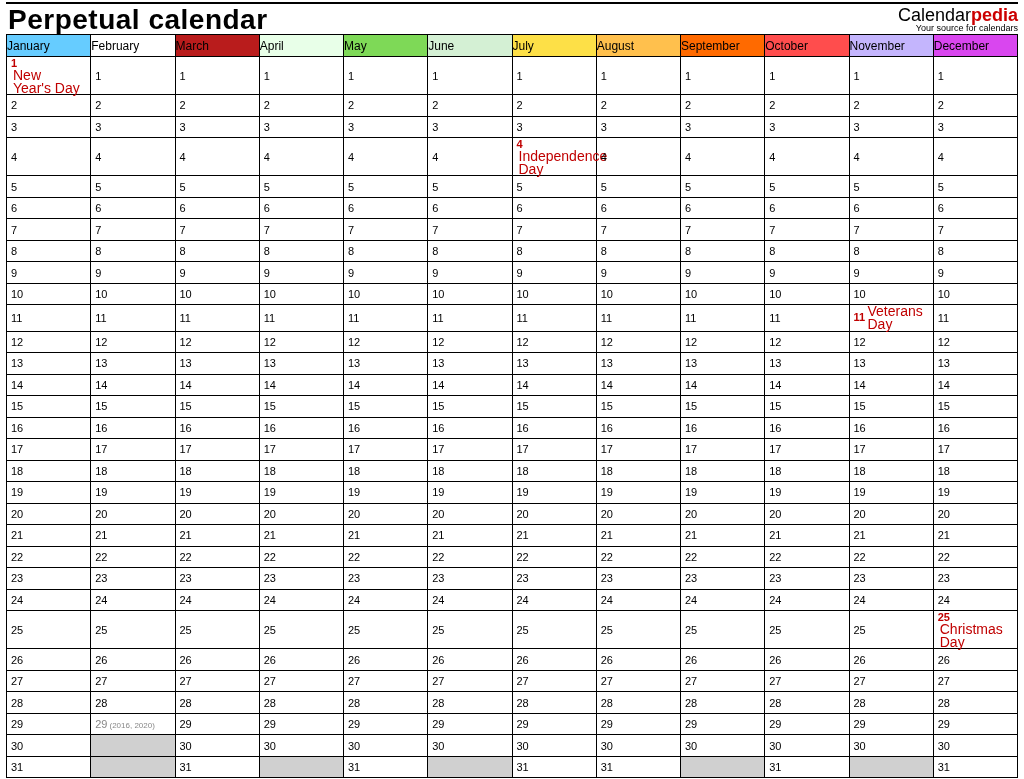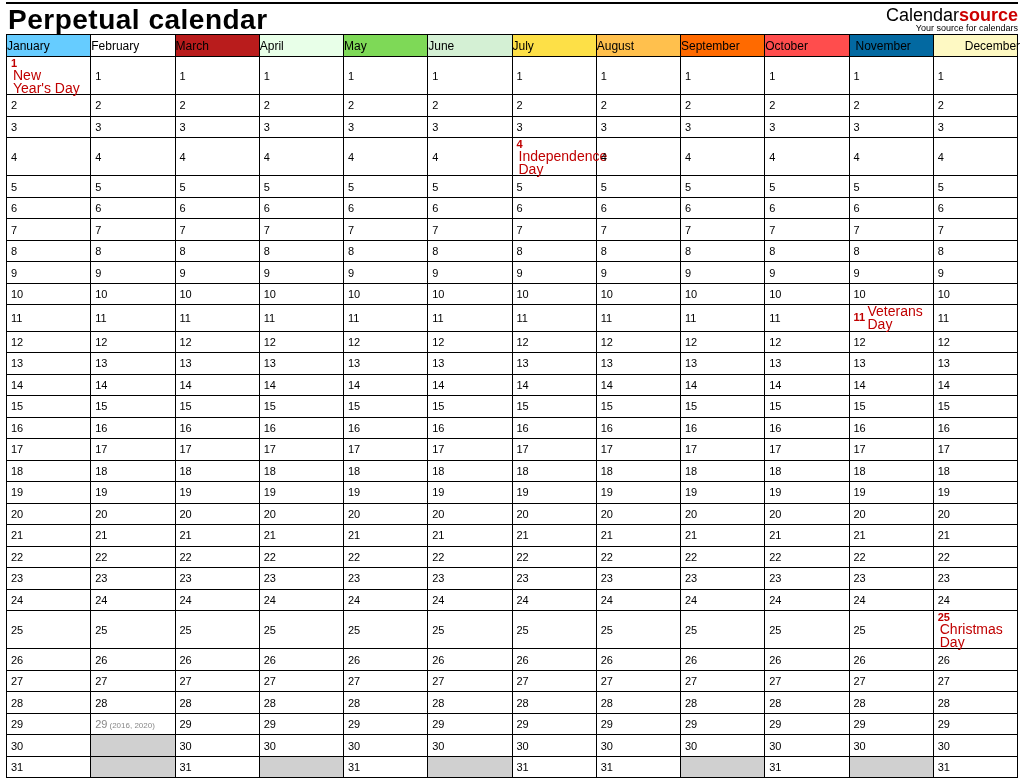--- a/index.html
+++ b/index.html
@@ -72,41 +72,41 @@
 </style>
 </head>
 <body>
 
 <div class="page">
 
   <div class="header-row">
     <div class="title">Perpetual calendar</div>
     <div class="logo-block">
       <div class="logo-main">
-        <span class="cal">Calendar</span><span class="pedia">source</span>
+        <span class="cal">Calendar</span><span class="pedia">pedia</span>
       </div>
       <div class="logo-tag">Your source for calendars</div>
     </div>
   </div>
 
   <table class="cal">
     <thead>
         <tr id="month-header-row">
           <th style="background: rgb(102, 204, 255);">January</th>
           <th style="background: rgb(255, 255, 255);">February</th>
           <th style="background: #b91c1c;">March</th>
           <th style="background: rgb(232, 255, 232);">April</th>
           <th style="background: rgb(126, 217, 87);">May</th>
           <th style="background: rgb(212, 240, 212);">June</th>
           <th style="background: #fde047;">July</th>
           <th style="background: rgb(255, 192, 77);">August</th>
           <th style="background: rgb(255, 106, 0);">September</th>
           <th style="background: rgb(255, 77, 77);">October</th>
-          <th style="background: #0369a1; padding-left: 6px;">November</th>
-          <th style="background: #fef9c3; padding-left: 31px;">December</th>
+          <th style="background: #c4b5fd;">November</th>
+          <th style="background: #d946ef;">December</th>
         </tr>
       </thead>
     <tbody id="cal-body">
         <tr>
           <td class="holiday"><span class="daynum">1</span><span class="hname">New<br>Year's Day</span></td>
           <td><span class="daynum">1</span></td>
           <td><span class="daynum">1</span></td>
           <td><span class="daynum">1</span></td>
           <td><span class="daynum">1</span></td>
           <td><span class="daynum">1</span></td>

